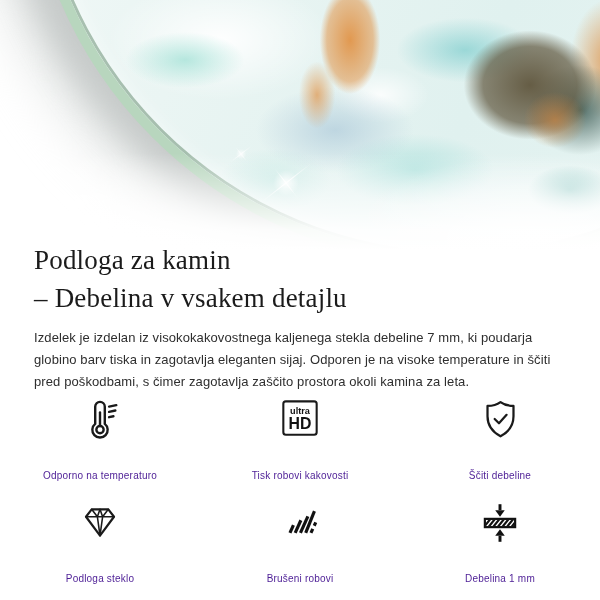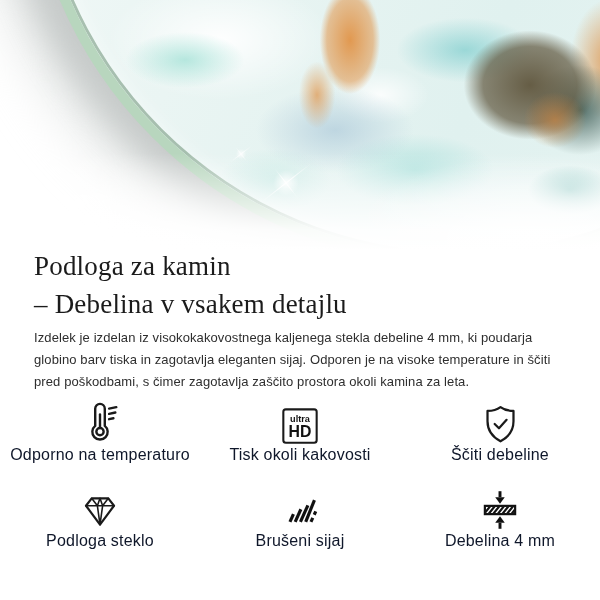--- a/index.html
+++ b/index.html
@@ -43,37 +43,37 @@
     background:radial-gradient(closest-side, rgba(255,255,255,0.95), rgba(255,255,255,0) 40%);}
   .sparkle::before{content:"";position:absolute;left:0;right:0;top:50%;height:2.6px;margin-top:-1.3px;
     background:radial-gradient(closest-side, #fff, rgba(255,255,255,0));}
   .sparkle::after{content:"";position:absolute;top:14px;bottom:14px;left:50%;width:2.4px;margin-left:-1.2px;
     background:radial-gradient(closest-side, #fff, rgba(255,255,255,0));}
   .sparkle.small{left:228px;top:141px;width:26px;height:26px;opacity:.85;}
   .sparkle.small::after{top:4px;bottom:4px;}
 
   
   .title{
-    position:absolute;left:34px;top:229px;
+    position:absolute;left:34px;top:223px;
     font-family:"Liberation Serif", serif;font-weight:400;
     font-size:27px;line-height:38px;color:#1b1b1b;letter-spacing:0.2px;
   }
   .desc{
     position:absolute;left:34px;top:314px;width:540px;
     font-size:13px;line-height:22px;color:#2e2e2e;letter-spacing:0.1px;
   }
 
   
   .features{
     position:absolute;left:0;top:398px;width:600px;
     display:grid;grid-template-columns:repeat(3,1fr);row-gap:20px;
   }
   .feature{display:flex;flex-direction:column;align-items:center;}
-  .icon-box{height:48px;display:flex;align-items:flex-end;justify-content:center;}
-  .feature .label{margin-top:0;font-size:16px;color:#0f172a;letter-spacing:0.2px;white-space:nowrap;}
+  .icon-box{height:48px;display:flex;align-items:flex-start;justify-content:center;}
+  .feature .label{margin-top:24px;font-size:10px;color:#4c1d95;letter-spacing:0.2px;white-space:nowrap;}
   .ico{display:block;}
   .ico .st{fill:none;stroke:#1a1a1a;stroke-width:2.5;stroke-linecap:round;stroke-linejoin:round;}
   .ico .thin{fill:none;stroke:#1a1a1a;stroke-width:1.8;stroke-linecap:round;stroke-linejoin:round;}
   .ico .fat{fill:none;stroke:#111;stroke-width:3.6;stroke-linecap:butt;}
   .ico .fill{fill:#111;stroke:none;}
   .ico text{fill:#111;font-family:"Liberation Sans", sans-serif;text-anchor:middle;}
 </style>
 </head>
 <body>
 
@@ -84,21 +84,21 @@
   <div class="sparkle"></div>
   <div class="sparkle small"></div>
   <div class="hero-fade"></div>
 </div>
 
 <h1 class="title">
   <span>Podloga za kamin</span><br>
   <span>– Debelina v vsakem detajlu</span>
 </h1>
 
-<p class="desc">Izdelek je izdelan iz visokokakovostnega kaljenega stekla debeline 4 mm, ki poudarja globino barv tiska in zagotavlja eleganten sijaj. Odporen je na visoke temperature in ščiti pred poškodbami, s čimer zagotavlja zaščito prostora okoli kamina za leta.</p>
+<p class="desc">Izdelek je izdelan iz visokokakovostnega kaljenega stekla debeline 7 mm, ki poudarja globino barv tiska in zagotavlja eleganten sijaj. Odporen je na visoke temperature in ščiti pred poškodbami, s čimer zagotavlja zaščito prostora okoli kamina za leta.</p>
 
 <div class="features">
 
   <div class="feature">
     <div class="icon-box">
       <svg class="ico" width="46" height="46" viewBox="0 0 48 48">
         <path class="st" d="M19 27 L19 9 A5 5 0 0 1 29 9 L29 27 A8 8 0 1 1 19 27 Z"></path>
         <circle class="st" cx="24" cy="33" r="3.8" stroke-width="2.2"></circle>
         <path class="st" d="M24 15 L24 29" stroke-width="2.2"></path>
         <path class="st" d="M33.5 9 L41 7.5 M33.5 14.5 L40 13 M33.5 20 L38 19" stroke-width="2"></path>
@@ -108,21 +108,21 @@
   </div>
 
   <div class="feature">
     <div class="icon-box">
       <svg class="ico" width="40" height="40" viewBox="0 0 48 48">
         <rect class="st" x="4" y="4" width="40" height="40" rx="3" stroke-width="3"></rect>
         <text x="24" y="19.5" font-size="11" font-weight="700">ultra</text>
         <text x="24" y="37.5" font-size="19" font-weight="700">HD</text>
       </svg>
     </div>
-    <div class="label">Tisk okoli kakovosti</div>
+    <div class="label">Tisk robovi kakovosti</div>
   </div>
 
   <div class="feature">
     <div class="icon-box">
       <svg class="ico" width="43" height="43" viewBox="0 0 48 48">
         <path class="st" stroke-width="2.7" d="M24 4.5 C28 7.5 33.5 8.8 38.5 8.8 L38.5 20.5 C38.5 30.8 32.6 38.2 24 42.8 C15.4 38.2 9.5 30.8 9.5 20.5 L9.5 8.8 C14.5 8.8 20 7.5 24 4.5 Z"></path>
         <path class="st" stroke-width="2.7" d="M17.5 23.5 L22.3 28.2 L30.8 18.8"></path>
       </svg>
     </div>
     <div class="label">Ščiti debeline</div>
@@ -142,37 +142,37 @@
   <div class="feature">
     <div class="icon-box">
       <svg class="ico" width="42" height="42" viewBox="0 0 48 48">
         <path class="fat" d="M12.5 36.5 L16.5 27.5"></path>
         <path class="fat" d="M18.5 36.5 L25 22"></path>
         <path class="fat" d="M24.5 36.5 L33 17.5"></path>
         <path class="fat" d="M30.5 36.5 L40.5 11.5"></path>
         <path class="fat" stroke-dasharray="5 4" d="M36.5 36.5 L42 24.5"></path>
       </svg>
     </div>
-    <div class="label">Brušeni sijaj</div>
+    <div class="label">Brušeni robovi</div>
   </div>
 
   <div class="feature">
     <div class="icon-box">
       <svg class="ico" width="44" height="44" viewBox="0 0 48 48">
         <defs>
             <clipPath id="barclip">
               <rect x="8.8" y="20.8" width="30.4" height="6.4"></rect>
             </clipPath>
           </defs>
         <g clip-path="url(#barclip)">
           <path d="M6 29 L14 19 M11 29 L19 19 M16 29 L24 19 M21 29 L29 19 M26 29 L34 19 M31 29 L39 19 M36 29 L44 19" stroke="#111" stroke-width="2.4" fill="none"></path>
         </g>
         <rect x="7.5" y="19.5" width="33" height="9" fill="none" stroke="#111" stroke-width="2.4"></rect>
         <path d="M24 3.5 L24 10" stroke="#111" stroke-width="3.2" fill="none"></path>
         <polygon class="fill" points="24,17.2 18.8,10.2 29.2,10.2"></polygon>
         <path d="M24 44.5 L24 38" stroke="#111" stroke-width="3.2" fill="none"></path>
         <polygon class="fill" points="24,30.8 18.8,37.8 29.2,37.8"></polygon>
       </svg>
     </div>
-    <div class="label">Debelina 4 mm</div>
+    <div class="label">Debelina 1 mm</div>
   </div>
 
 </div>
 
 </body></html>

